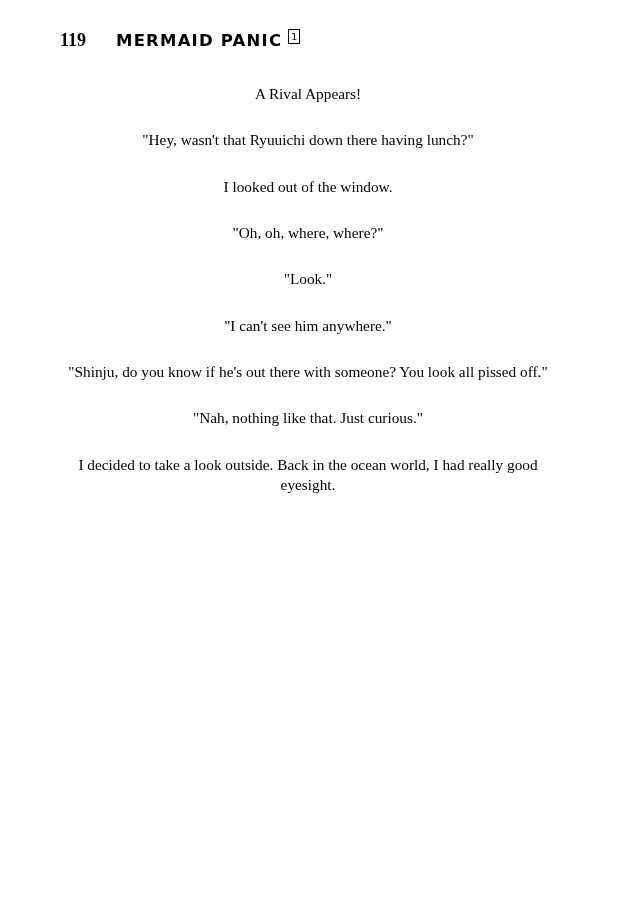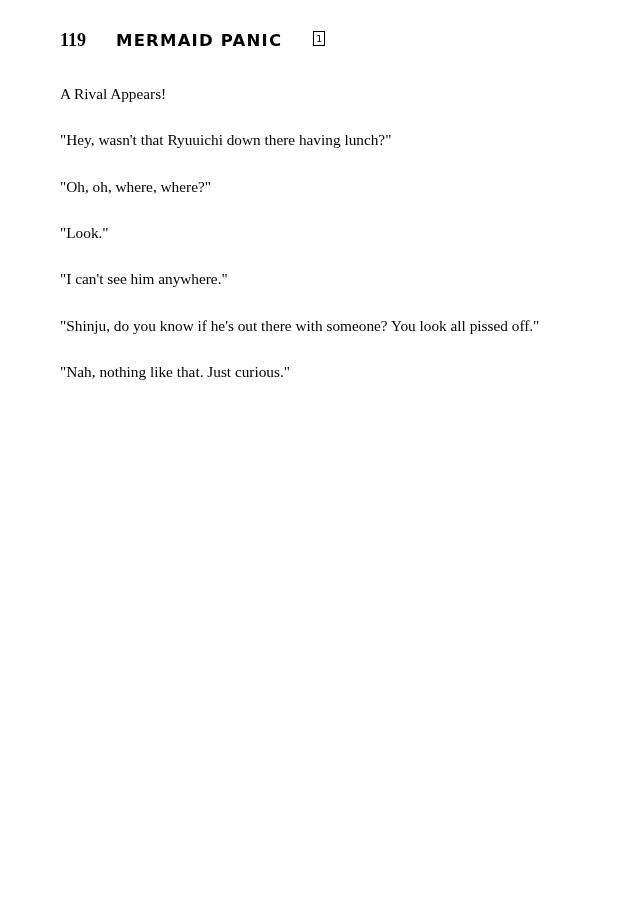--- a/index.html
+++ b/index.html
@@ -33,22 +33,21 @@
     font-size: 18px;
     letter-spacing: 0px;
     margin-right: 30px;
   }
   .book-title {
     font-family: "DejaVu Sans", sans-serif;
     font-weight: bold;
     font-size: 16.5px;
     letter-spacing: 1.2px;
     display: flex;
-    align-items: center;
-    gap: 25px;
+    align-items: flex-start;
   }
   .volume-box {
     display: inline-block;
     border: 1.3px solid #000;
     font-family: "DejaVu Sans", sans-serif;
     font-size: 9.5px;
     font-weight: normal;
     line-height: 1;
     padding: 1.5px 2px 2px 2px;
     margin-left: 6px;
@@ -57,21 +56,21 @@
     letter-spacing: 0;
   }
   .body-text {
     padding: 20px 70px 0 60px;
   }
   .para {
     font-family: "Liberation Serif", serif;
     font-size: 15.3px;
     line-height: 1.33;
     margin: 0 0 26px 0;
-    text-align: left;
+    text-align: center;
   }
   .para:last-child {
     margin-bottom: 0;
   }
 </style>
 </head>
 <body>
 
 <div class="page">
 
@@ -79,20 +78,22 @@
     <span class="page-number">119</span>
     <span class="book-title">
       <span>MERMAID PANIC</span>
       <span class="volume-box">1</span>
     </span>
   </div>
 
   <div class="body-text">
     <p class="para">A Rival Appears!</p>
     <p class="para">"Hey, wasn't that Ryuuichi down there having lunch?"</p>
+    <p class="para">I looked out of the window.</p>
     <p class="para">"Oh, oh, where, where?"</p>
     <p class="para">"Look."</p>
     <p class="para">"I can't see him anywhere."</p>
     <p class="para">"Shinju, do you know if he's out there with someone?  You look all pissed off."</p>
     <p class="para">"Nah, nothing like that. Just curious."</p>
+    <p class="para">I decided to take a look outside. Back in the ocean world, I had really good eyesight.</p>
   </div>
 
 </div>
 
 </body></html>

